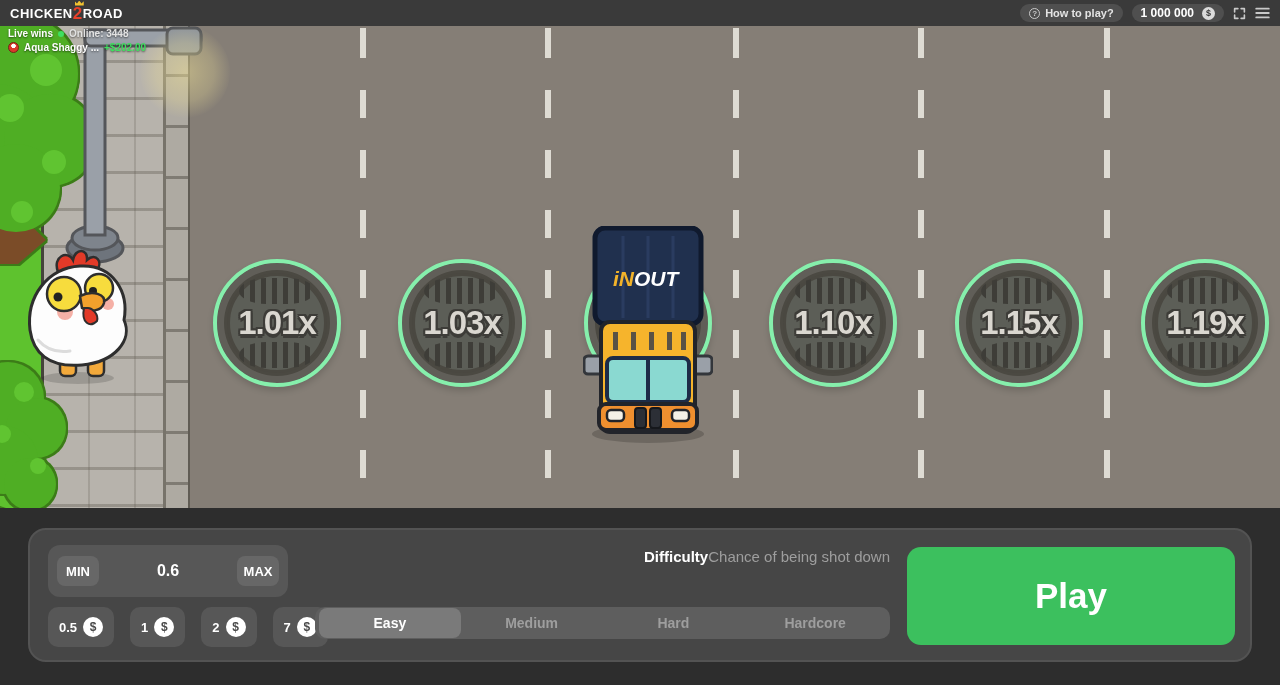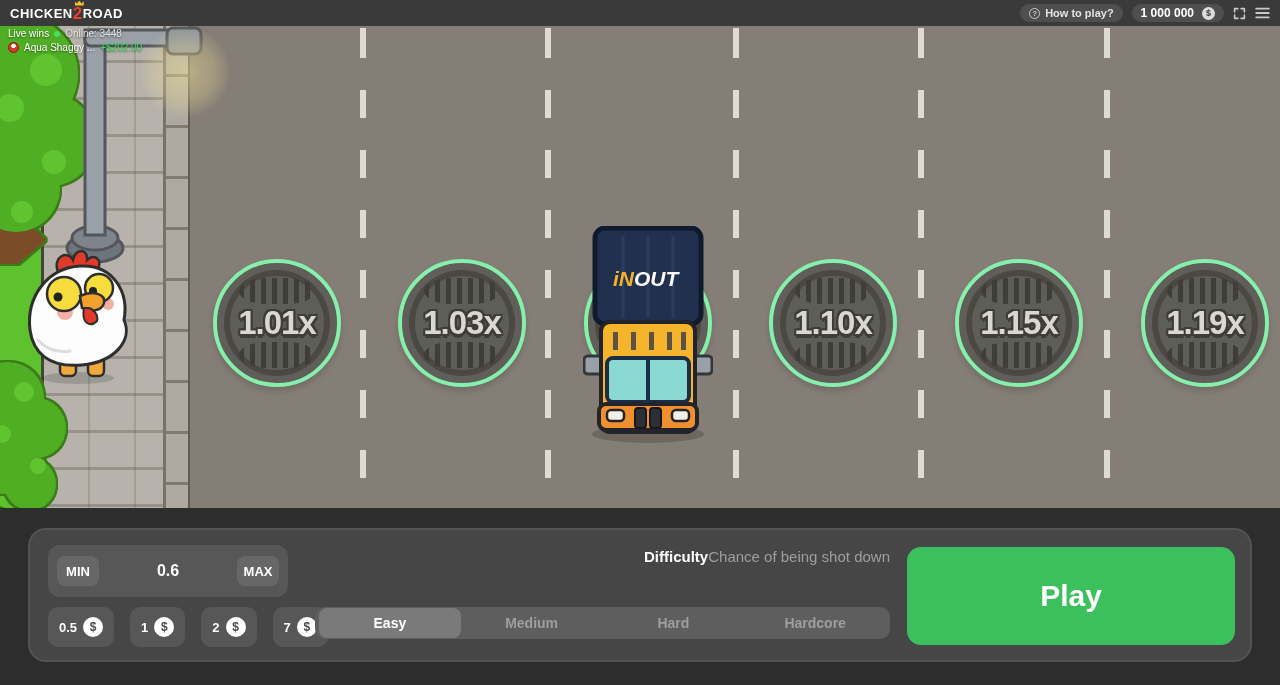--- a/index.html
+++ b/index.html
@@ -61,21 +61,21 @@
     filter:drop-shadow(2px 0 0 #3c7c18) drop-shadow(-2px 0 0 #3c7c18) drop-shadow(0 2px 0 #3c7c18) drop-shadow(0 -2px 0 #3c7c18); }
   .lamp-wrap   { position:absolute; left:55px; top:0; z-index:3; }
   .glow { position:absolute; left:140px; top:0; width:90px; height:92px; border-radius:50%; z-index:4;
     background:radial-gradient(circle, rgba(240,225,150,.5) 0%, rgba(240,225,150,.28) 45%, rgba(240,225,150,0) 72%);
     pointer-events:none; }
   .truck-wrap  { position:absolute; left:583px; top:200px; z-index:5;text-align:center; }
   .chicken-wrap{ position:absolute; left:18px; top:222px; z-index:6; }
 
   
   .live { position:absolute; left:8px; top:2px; z-index:10; }
-  .live-row { display:flex; align-items:center; gap:5px; font-size:10px; font-weight:400; color:#fff;
+  .live-row { display:flex; align-items:center; gap:5px; font-size:10px; font-weight:700; color:#fff;
     text-shadow:0 1px 2px rgba(0,0,0,.55); }
   .live-row + .live-row { margin-top:3px; }
   .online-dot { width:6px; height:6px; border-radius:50%; background:#3fdf5f; }
   .online-text { color:#e2e2e2; }
   .avatar { width:11px; height:11px; border-radius:50%; border:1px solid #7a1f16;
     background:radial-gradient(circle at 50% 32%, #fff 0 2px, #d8392b 2.5px 100%); }
   .win-amount { color:#3fdf5f; }
 
   
   .panel { position:absolute; left:0; top:508px; width:1280px; height:177px; background:#2d2d2d; }
@@ -94,21 +94,21 @@
   .diff-head { position:absolute; left:285px; top:18px; width:575px; display:flex;
     justify-content:flex-end; align-items:center; }
   .diff-label { color:#fff; font-size:15px; font-weight:600; }
   .chance-label { color:#9e9e9e; font-size:15px; }
   .tabs { position:absolute; left:285px; top:77px; width:575px; height:32px; background:#5e5e5e;
     border-radius:10px; display:flex; align-items:center; padding:4px; }
   .tab { flex:1; height:30px; line-height:30px; text-align:center; font-size:14px; font-weight:700;
     color:#9e9e9e; border-radius:8px; cursor:pointer; }
   .tab.selected { background:#7a7a7a; color:#fff; }
   .play-btn { position:absolute; left:877px; top:17px; width:328px; height:98px; background:#3cc05e;
-    border:none; border-radius:14px; color:#fff; font-size:30px; font-weight:700; cursor:pointer;
+    border:none; border-radius:14px; color:#fff; font-size:35px; font-weight:700; cursor:pointer;
     display:flex; align-items:center; justify-content:center; font-family:"Liberation Sans", sans-serif; }
 </style>
 </head>
 <body>
 
 <div class="topbar">
   <div class="logo">
     <span>CHICKEN</span>
     <span class="logo-badge"><span class="logo-crown"></span><span>2</span></span>
     <span>ROAD</span>

